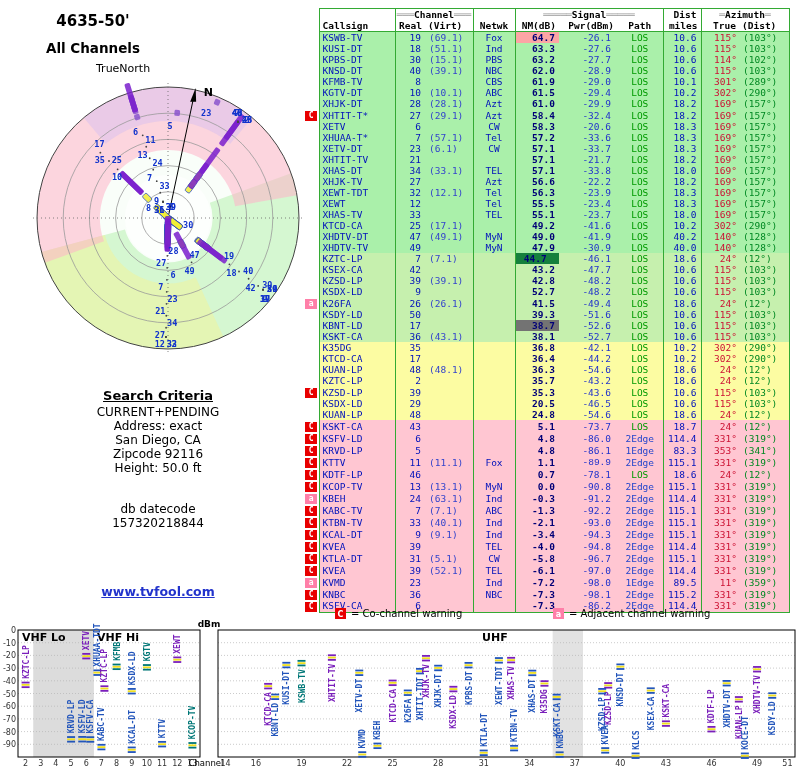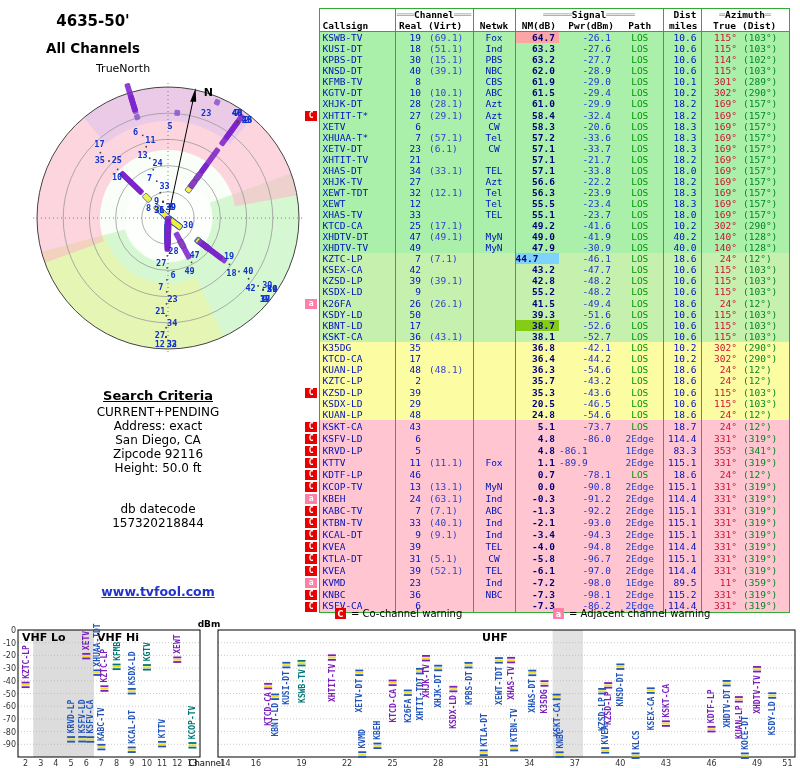--- a/index.html
+++ b/index.html
@@ -500,21 +500,21 @@
         <td style="color: rgb(0, 17, 187); text-align: right; padding-right: 4px; border-left: 1px solid rgb(51, 170, 51); background: rgb(170, 240, 170);">40.0</td>
         <td style="color: rgb(204, 17, 51); text-align: right; padding-right: 2px; border-left: 1px solid rgb(51, 170, 51); background: rgb(170, 240, 170);">140°</td>
         <td style="color: rgb(0, 136, 34); text-align: left; padding-left: 4px; border-right: 1px solid rgb(51, 170, 51); background: rgb(170, 240, 170);">(128°)</td>
       </tr>
       <tr>
         <td style="background: rgb(255, 255, 255); text-align: center;"></td>
         <td style="color: rgb(0, 17, 187); text-align: left; padding-left: 3px; border-left: 1px solid rgb(51, 170, 51); background: rgb(198, 240, 174);">KZTC-LP</td>
         <td style="color: rgb(0, 17, 187); text-align: right; padding-right: 4px; border-left: 1px solid rgb(51, 170, 51); background: rgb(198, 240, 174);">7</td>
         <td style="color: rgb(51, 68, 204); text-align: left; padding-left: 4px; background: rgb(198, 240, 174);">(7.1)</td>
         <td style="color: rgb(0, 17, 187); text-align: center; border-left: 1px solid rgb(51, 170, 51); background: rgb(198, 240, 174);"></td>
-        <td style="color: rgb(0, 0, 119); font-weight: bold; text-align: left; padding-right: 4px; border-left: 1px solid rgb(51, 170, 51); background: #7dd3fc;">44.7</td>
+        <td style="color: rgb(0, 0, 119); font-weight: bold; text-align: center; padding-right: 4px; border-left: 1px solid rgb(51, 170, 51); background: #15803d;">44.7</td>
         <td style="color: rgb(34, 51, 204); text-align: right; padding-right: 6px; background: rgb(198, 240, 174);">-46.1</td>
         <td style="color: rgb(0, 153, 0); text-align: center; background: rgb(198, 240, 174);">LOS</td>
         <td style="color: rgb(0, 17, 187); text-align: right; padding-right: 4px; border-left: 1px solid rgb(51, 170, 51); background: rgb(198, 240, 174);">18.6</td>
         <td style="color: rgb(204, 17, 51); text-align: right; padding-right: 2px; border-left: 1px solid rgb(51, 170, 51); background: rgb(198, 240, 174);">24°</td>
         <td style="color: rgb(0, 136, 34); text-align: left; padding-left: 4px; border-right: 1px solid rgb(51, 170, 51); background: rgb(198, 240, 174);">(12°)</td>
       </tr>
       <tr>
         <td style="background: rgb(255, 255, 255); text-align: center;"></td>
         <td style="color: rgb(0, 17, 187); text-align: left; padding-left: 3px; border-left: 1px solid rgb(51, 170, 51); background: rgb(198, 240, 174);">KSEX-CA</td>
         <td style="color: rgb(0, 17, 187); text-align: right; padding-right: 4px; border-left: 1px solid rgb(51, 170, 51); background: rgb(198, 240, 174);">42</td>
@@ -539,21 +539,21 @@
         <td style="color: rgb(0, 17, 187); text-align: right; padding-right: 4px; border-left: 1px solid rgb(51, 170, 51); background: rgb(198, 240, 174);">10.6</td>
         <td style="color: rgb(204, 17, 51); text-align: right; padding-right: 2px; border-left: 1px solid rgb(51, 170, 51); background: rgb(198, 240, 174);">115°</td>
         <td style="color: rgb(0, 136, 34); text-align: left; padding-left: 4px; border-right: 1px solid rgb(51, 170, 51); background: rgb(198, 240, 174);">(103°)</td>
       </tr>
       <tr>
         <td style="background: rgb(255, 255, 255); text-align: center;"></td>
         <td style="color: rgb(0, 17, 187); text-align: left; padding-left: 3px; border-left: 1px solid rgb(51, 170, 51); background: rgb(198, 240, 174);">KSDX-LD</td>
         <td style="color: rgb(0, 17, 187); text-align: right; padding-right: 4px; border-left: 1px solid rgb(51, 170, 51); background: rgb(198, 240, 174);">9</td>
         <td style="color: rgb(51, 68, 204); text-align: left; padding-left: 4px; background: rgb(198, 240, 174);"></td>
         <td style="color: rgb(0, 17, 187); text-align: center; border-left: 1px solid rgb(51, 170, 51); background: rgb(198, 240, 174);"></td>
-        <td style="color: rgb(0, 0, 119); font-weight: bold; text-align: right; padding-right: 4px; border-left: 1px solid rgb(51, 170, 51); background: rgb(198, 240, 174);">55.2</td>
+        <td style="color: rgb(0, 0, 119); font-weight: bold; text-align: right; padding-right: 4px; border-left: 1px solid rgb(51, 170, 51); background: rgb(198, 240, 174);">52.7</td>
         <td style="color: rgb(34, 51, 204); text-align: right; padding-right: 6px; background: rgb(198, 240, 174);">-48.2</td>
         <td style="color: rgb(0, 153, 0); text-align: center; background: rgb(198, 240, 174);">LOS</td>
         <td style="color: rgb(0, 17, 187); text-align: right; padding-right: 4px; border-left: 1px solid rgb(51, 170, 51); background: rgb(198, 240, 174);">10.6</td>
         <td style="color: rgb(204, 17, 51); text-align: right; padding-right: 2px; border-left: 1px solid rgb(51, 170, 51); background: rgb(198, 240, 174);">115°</td>
         <td style="color: rgb(0, 136, 34); text-align: left; padding-left: 4px; border-right: 1px solid rgb(51, 170, 51); background: rgb(198, 240, 174);">(103°)</td>
       </tr>
       <tr>
         <td style="background: rgb(255, 255, 255); text-align: center;"><span style="display: inline-block; width: 12px; height: 10px; line-height: 10px; font-size: 8px; font-weight: bold; color: rgb(255, 255, 255); background: rgb(255, 127, 168);">a</span></td>
         <td style="color: rgb(0, 17, 187); text-align: left; padding-left: 3px; border-left: 1px solid rgb(51, 170, 51); background: rgb(198, 240, 174);">K26FA</td>
         <td style="color: rgb(0, 17, 187); text-align: right; padding-right: 4px; border-left: 1px solid rgb(51, 170, 51); background: rgb(198, 240, 174);">26</td>
@@ -578,21 +578,21 @@
         <td style="color: rgb(0, 17, 187); text-align: right; padding-right: 4px; border-left: 1px solid rgb(51, 170, 51); background: rgb(198, 240, 174);">10.6</td>
         <td style="color: rgb(204, 17, 51); text-align: right; padding-right: 2px; border-left: 1px solid rgb(51, 170, 51); background: rgb(198, 240, 174);">115°</td>
         <td style="color: rgb(0, 136, 34); text-align: left; padding-left: 4px; border-right: 1px solid rgb(51, 170, 51); background: rgb(198, 240, 174);">(103°)</td>
       </tr>
       <tr>
         <td style="background: rgb(255, 255, 255); text-align: center;"></td>
         <td style="color: rgb(0, 17, 187); text-align: left; padding-left: 3px; border-left: 1px solid rgb(51, 170, 51); background: rgb(198, 240, 174);">KBNT-LD</td>
         <td style="color: rgb(0, 17, 187); text-align: right; padding-right: 4px; border-left: 1px solid rgb(51, 170, 51); background: rgb(198, 240, 174);">17</td>
         <td style="color: rgb(51, 68, 204); text-align: left; padding-left: 4px; background: rgb(198, 240, 174);"></td>
         <td style="color: rgb(0, 17, 187); text-align: center; border-left: 1px solid rgb(51, 170, 51); background: rgb(198, 240, 174);"></td>
-        <td style="color: rgb(0, 0, 119); font-weight: bold; text-align: right; padding-right: 4px; border-left: 1px solid rgb(51, 170, 51); background: #84cc16;">38.7</td>
+        <td style="color: rgb(0, 0, 119); font-weight: bold; text-align: right; padding-right: 4px; border-left: 1px solid rgb(51, 170, 51); background: #737373;">38.7</td>
         <td style="color: rgb(34, 51, 204); text-align: right; padding-right: 6px; background: rgb(198, 240, 174);">-52.6</td>
         <td style="color: rgb(0, 153, 0); text-align: center; background: rgb(198, 240, 174);">LOS</td>
         <td style="color: rgb(0, 17, 187); text-align: right; padding-right: 4px; border-left: 1px solid rgb(51, 170, 51); background: rgb(198, 240, 174);">10.6</td>
         <td style="color: rgb(204, 17, 51); text-align: right; padding-right: 2px; border-left: 1px solid rgb(51, 170, 51); background: rgb(198, 240, 174);">115°</td>
         <td style="color: rgb(0, 136, 34); text-align: left; padding-left: 4px; border-right: 1px solid rgb(51, 170, 51); background: rgb(198, 240, 174);">(103°)</td>
       </tr>
       <tr>
         <td style="background: rgb(255, 255, 255); text-align: center;"></td>
         <td style="color: rgb(0, 17, 187); text-align: left; padding-left: 3px; border-left: 1px solid rgb(51, 170, 51); background: rgb(198, 240, 174);">KSKT-CA</td>
         <td style="color: rgb(0, 17, 187); text-align: right; padding-right: 4px; border-left: 1px solid rgb(51, 170, 51); background: rgb(198, 240, 174);">36</td>
@@ -722,34 +722,34 @@
         <td style="color: rgb(204, 17, 51); text-align: right; padding-right: 2px; border-left: 1px solid rgb(51, 170, 51); background: rgb(255, 198, 210);">331°</td>
         <td style="color: rgb(0, 136, 34); text-align: left; padding-left: 4px; border-right: 1px solid rgb(51, 170, 51); background: rgb(255, 198, 210);">(319°)</td>
       </tr>
       <tr>
         <td style="background: rgb(255, 255, 255); text-align: center;"><span style="display: inline-block; width: 12px; height: 10px; line-height: 10px; font-size: 8px; font-weight: bold; color: rgb(255, 255, 255); background: rgb(232, 0, 0);">C</span></td>
         <td style="color: rgb(0, 17, 187); text-align: left; padding-left: 3px; border-left: 1px solid rgb(51, 170, 51); background: rgb(255, 198, 210);">KRVD-LP</td>
         <td style="color: rgb(0, 17, 187); text-align: right; padding-right: 4px; border-left: 1px solid rgb(51, 170, 51); background: rgb(255, 198, 210);">5</td>
         <td style="color: rgb(51, 68, 204); text-align: left; padding-left: 4px; background: rgb(255, 198, 210);"></td>
         <td style="color: rgb(0, 17, 187); text-align: center; border-left: 1px solid rgb(51, 170, 51); background: rgb(255, 198, 210);"></td>
         <td style="color: rgb(0, 0, 119); font-weight: bold; text-align: right; padding-right: 4px; border-left: 1px solid rgb(51, 170, 51); background: rgb(255, 198, 210);">4.8</td>
-        <td style="color: rgb(34, 51, 204); padding-right: 6px; background: rgb(255, 198, 210);">-86.1</td>
+        <td style="color: rgb(34, 51, 204); text-align: right; padding-right: 6px; background: rgb(255, 198, 210);">-86.1</td>
         <td style="color: rgb(34, 68, 204); text-align: center; background: rgb(255, 198, 210);">1Edge</td>
         <td style="color: rgb(0, 17, 187); text-align: right; padding-right: 4px; border-left: 1px solid rgb(51, 170, 51); background: rgb(255, 198, 210);">83.3</td>
         <td style="color: rgb(204, 17, 51); text-align: right; padding-right: 2px; border-left: 1px solid rgb(51, 170, 51); background: rgb(255, 198, 210);">353°</td>
         <td style="color: rgb(0, 136, 34); text-align: left; padding-left: 4px; border-right: 1px solid rgb(51, 170, 51); background: rgb(255, 198, 210);">(341°)</td>
       </tr>
       <tr>
         <td style="background: rgb(255, 255, 255); text-align: center;"><span style="display: inline-block; width: 12px; height: 10px; line-height: 10px; font-size: 8px; font-weight: bold; color: rgb(255, 255, 255); background: rgb(232, 0, 0);">C</span></td>
         <td style="color: rgb(0, 17, 187); text-align: left; padding-left: 3px; border-left: 1px solid rgb(51, 170, 51); background: rgb(255, 198, 210);">KTTV</td>
         <td style="color: rgb(0, 17, 187); text-align: right; padding-right: 4px; border-left: 1px solid rgb(51, 170, 51); background: rgb(255, 198, 210);">11</td>
         <td style="color: rgb(51, 68, 204); text-align: left; padding-left: 4px; background: rgb(255, 198, 210);">(11.1)</td>
         <td style="color: rgb(0, 17, 187); text-align: center; border-left: 1px solid rgb(51, 170, 51); background: rgb(255, 198, 210);">Fox</td>
         <td style="color: rgb(0, 0, 119); font-weight: bold; text-align: right; padding-right: 4px; border-left: 1px solid rgb(51, 170, 51); background: rgb(255, 198, 210);">1.1</td>
-        <td style="color: rgb(34, 51, 204); padding-right: 6px; background: rgb(255, 198, 210);">-89.9</td>
+        <td style="color: rgb(34, 51, 204); text-align: right; padding-right: 6px; background: rgb(255, 198, 210); font-family: Liberation Mono, monospace;">-89.9</td>
         <td style="color: rgb(34, 68, 204); text-align: center; background: rgb(255, 198, 210);">2Edge</td>
         <td style="color: rgb(0, 17, 187); text-align: right; padding-right: 4px; border-left: 1px solid rgb(51, 170, 51); background: rgb(255, 198, 210);">115.1</td>
         <td style="color: rgb(204, 17, 51); text-align: right; padding-right: 2px; border-left: 1px solid rgb(51, 170, 51); background: rgb(255, 198, 210);">331°</td>
         <td style="color: rgb(0, 136, 34); text-align: left; padding-left: 4px; border-right: 1px solid rgb(51, 170, 51); background: rgb(255, 198, 210);">(319°)</td>
       </tr>
       <tr>
         <td style="background: rgb(255, 255, 255); text-align: center;"><span style="display: inline-block; width: 12px; height: 10px; line-height: 10px; font-size: 8px; font-weight: bold; color: rgb(255, 255, 255); background: rgb(232, 0, 0);">C</span></td>
         <td style="color: rgb(0, 17, 187); text-align: left; padding-left: 3px; border-left: 1px solid rgb(51, 170, 51); background: rgb(255, 198, 210);">KDTF-LP</td>
         <td style="color: rgb(0, 17, 187); text-align: right; padding-right: 4px; border-left: 1px solid rgb(51, 170, 51); background: rgb(255, 198, 210);">46</td>
         <td style="color: rgb(51, 68, 204); text-align: left; padding-left: 4px; background: rgb(255, 198, 210);"></td>

